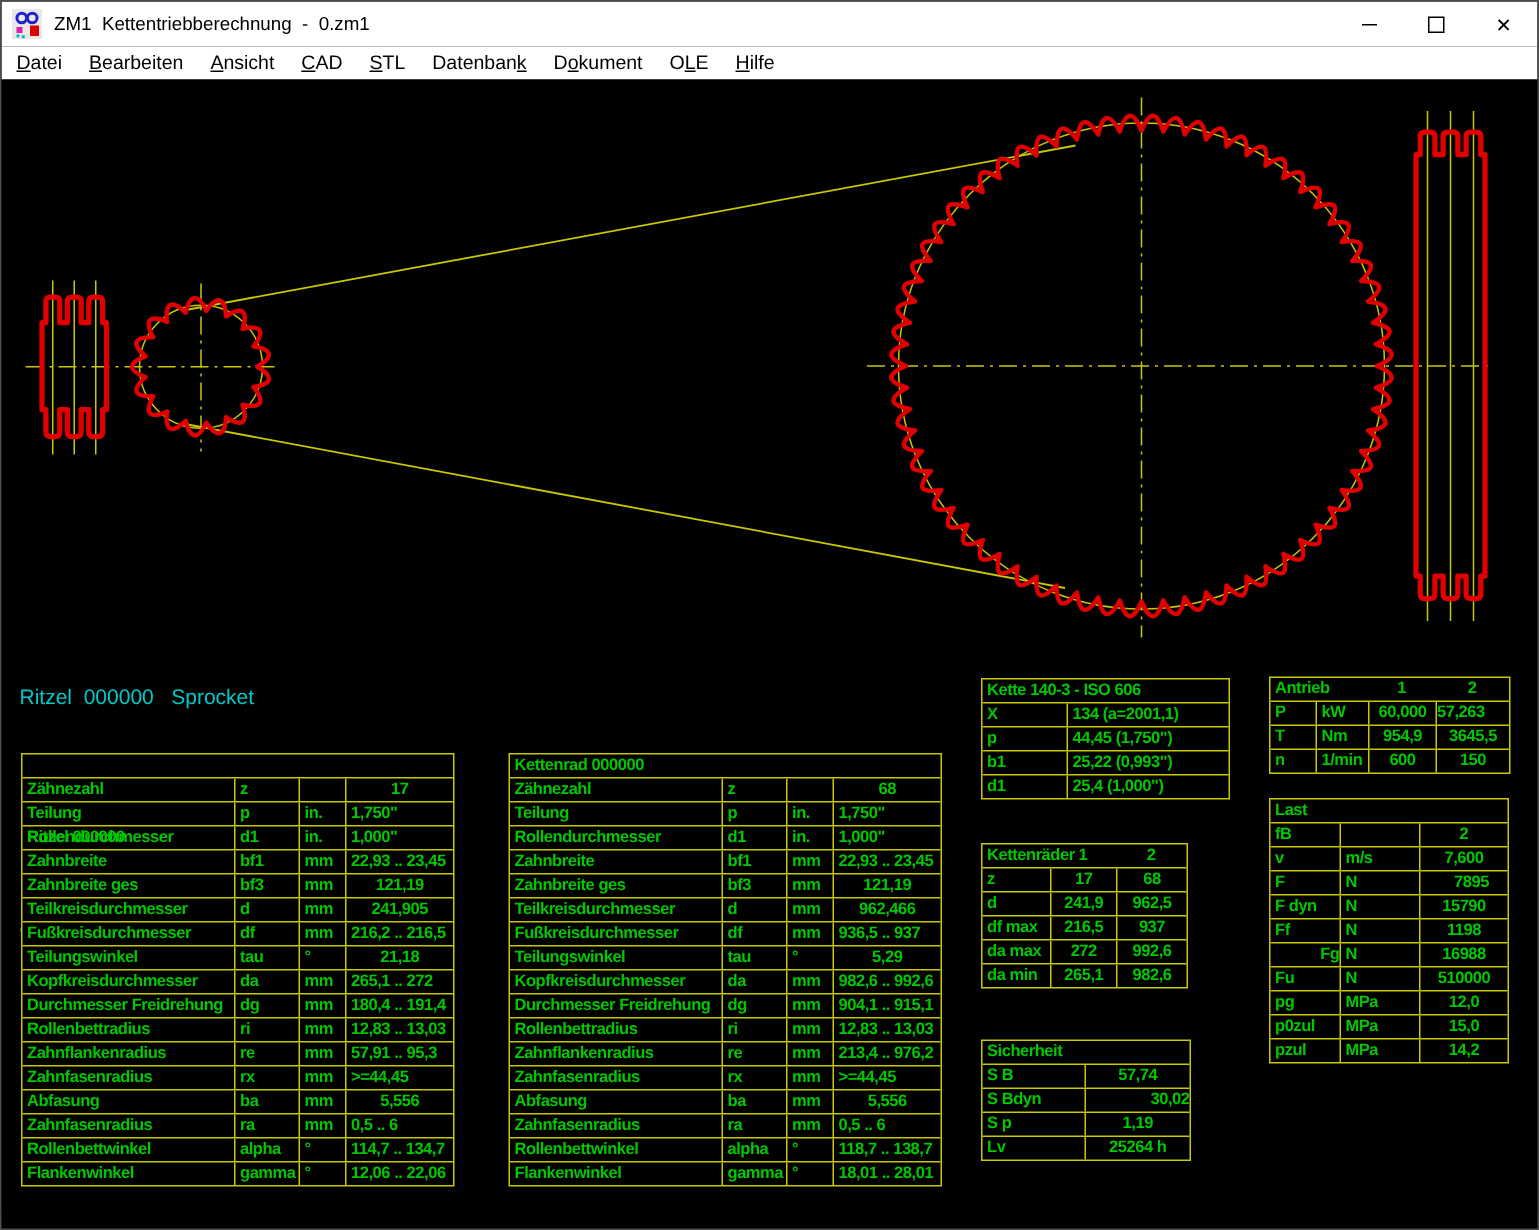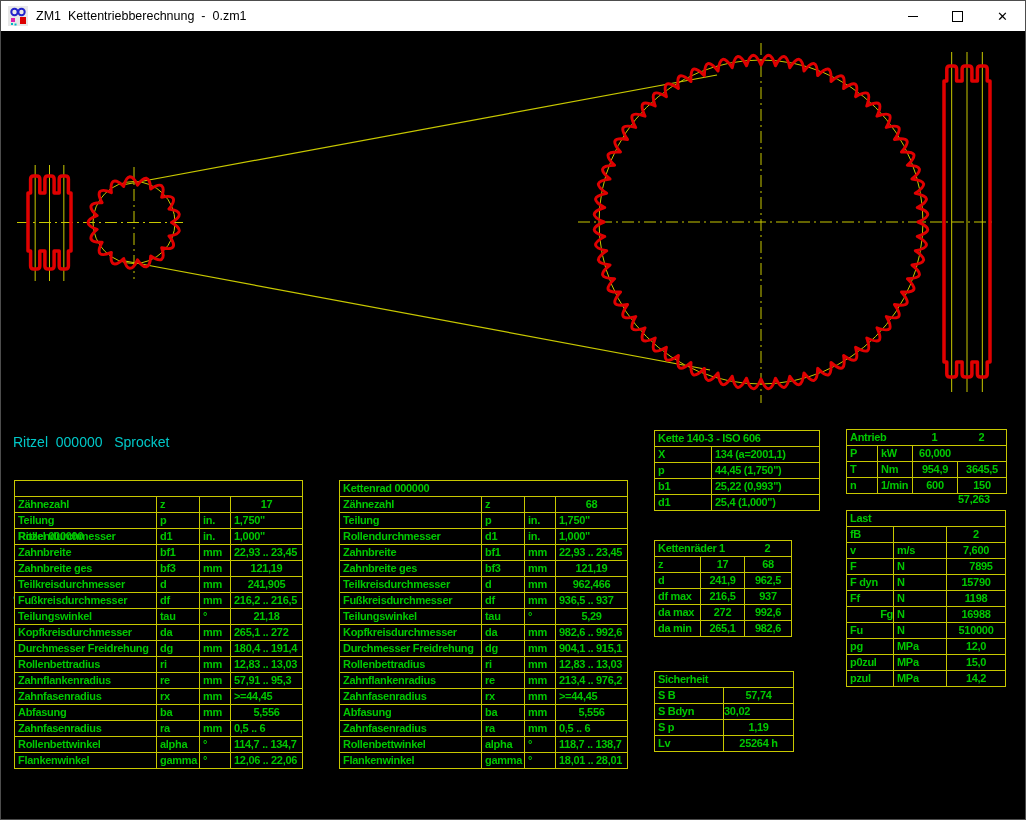--- a/index.html
+++ b/index.html
@@ -57,20 +57,31 @@
         </div>
       <div class="win-btn">
           <span class="g-max"></span>
         </div>
       <div class="win-btn">
           <span class="g-close">✕</span>
         </div>
     </div>
   </div>
 
+  <div class="menubar" id="menubar">
+      <span class="menu-item"><u>D</u>atei</span>
+      <span class="menu-item"><u>B</u>earbeiten</span>
+      <span class="menu-item"><u>A</u>nsicht</span>
+      <span class="menu-item"><u>C</u>AD</span>
+      <span class="menu-item"><u>S</u>TL</span>
+      <span class="menu-item">Datenban<u>k</u></span>
+      <span class="menu-item">D<u>o</u>kument</span>
+      <span class="menu-item">O<u>L</u>E</span>
+      <span class="menu-item"><u>H</u>ilfe</span>
+    </div>
 
   <div class="canvas" id="canvas">
     <svg id="drawing" width="1024" height="754">
         <circle cx="133" cy="191.5" r="41" fill="none" stroke="#c8c800" stroke-width="1"></circle>
         <circle cx="760" cy="191" r="162" fill="none" stroke="#c8c800" stroke-width="1"></circle>
         <line x1="133" y1="136" x2="133" y2="248" stroke="#c8c800" stroke-width="1" stroke-dasharray="12 4 2 4"></line>
         <line x1="16" y1="191.5" x2="186" y2="191.5" stroke="#c8c800" stroke-width="1" stroke-dasharray="12 4 2 4"></line>
         <line x1="760" y1="12" x2="760" y2="372" stroke="#c8c800" stroke-width="1" stroke-dasharray="12 4 2 4"></line>
         <line x1="577" y1="191" x2="995" y2="191" stroke="#c8c800" stroke-width="1" stroke-dasharray="12 4 2 4"></line>
         <line x1="34.166666666666664" y1="134" x2="34.166666666666664" y2="250" stroke="#c8c800" stroke-width="1"></line>
@@ -362,42 +373,42 @@
       <div class="tbl" style="left: 653px; top: 640px; width: 138px;">
         <div class="tr">
           <div class="hc" style="width: 138px;">Sicherheit</div>
         </div>
         <div class="tr">
           <div class="td" style="width: 68px;">S B</div>
           <div class="td" style="width: 70px; text-align: center; padding-left: 0px;">57,74</div>
         </div>
         <div class="tr">
           <div class="td" style="width: 68px;">S Bdyn</div>
-          <div class="td" style="width: 70px; text-align: left; padding-left: 0px;">30,02</div>
+          <div class="td" style="width: 70px; text-align: right; padding-left: 10px;">30,02</div>
         </div>
         <div class="tr">
           <div class="td" style="width: 68px;">S p</div>
           <div class="td" style="width: 70px; text-align: center; padding-left: 0px;">1,19</div>
         </div>
         <div class="tr">
           <div class="td" style="width: 68px;">Lv</div>
           <div class="td" style="width: 70px; text-align: center; padding-left: 0px;">25264 h</div>
         </div>
       </div>
       <div class="tbl" style="left: 845px; top: 398px; width: 159px;">
         <div class="tr">
           <div class="hc" style="width: 65px;">Antrieb</div>
           <div class="hc num" style="width: 45px;">1</div>
           <div class="hc num" style="width: 49px;">2</div>
         </div>
         <div class="tr">
           <div class="td" style="width: 30px;">P</div>
           <div class="td" style="width: 35px;">kW</div>
           <div class="td" style="width: 45px; text-align: center; padding-left: 0px;">60,000</div>
-          <div class="td" style="width: 49px; text-align: left; padding-left: 0px; margin-top: 46px;">57,263</div>
+          <div class="td" style="width: 49px; text-align: left; padding-left: 0px;">57,263</div>
         </div>
         <div class="tr">
           <div class="td" style="width: 30px;">T</div>
           <div class="td" style="width: 35px;">Nm</div>
           <div class="td" style="width: 45px; text-align: center; padding-left: 0px;">954,9</div>
           <div class="td" style="width: 49px; text-align: center; padding-left: 0px;">3645,5</div>
         </div>
         <div class="tr">
           <div class="td" style="width: 30px;">n</div>
           <div class="td" style="width: 35px;">1/min</div>

